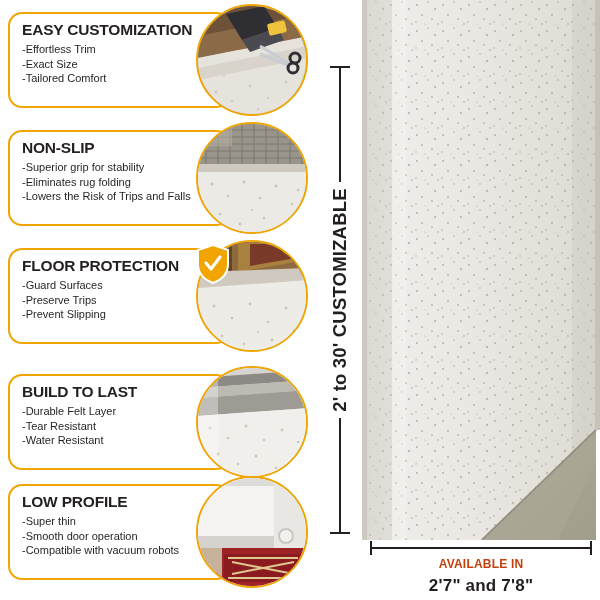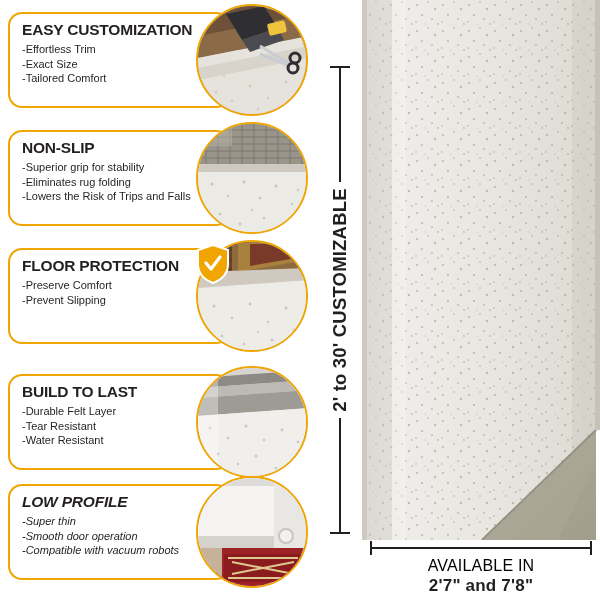--- a/index.html
+++ b/index.html
@@ -80,21 +80,21 @@
     z-index: 4;
     background: #cfcac2;
   }
   .feature .photo svg { display: block; }
 
   
   .f1 { top: 4px; }
   .f2 { top: 122px; text-decoration: underline; }
   .f3 { top: 240px; }
   .f4 { top: 366px; }
-  .f5 { top: 476px; font-style: italic; }
+  .f5 { top: 476px; }
 
   
   .shield {
     position: absolute;
     left: 196px;
     top: 244px;
     width: 34px;
     height: 40px;
     z-index: 6;
   }
@@ -171,23 +171,23 @@
     width: 2px;
     height: 14px;
     background: #231f20;
   }
   .available .hcap.l { left: 8px; }
   .available .hcap.r { right: 8px; }
   .available .a1 {
     position: absolute;
     left: 0; right: 0;
     top: 17px;
-    font-weight: normal;
-    font-size: 16px;
-    color: #000000;
+    font-weight: bold;
+    font-size: 12px;
+    color: #c2410c;
     letter-spacing: 0.2px;
   }
   .available .a2 {
     position: absolute;
     left: 0; right: 0;
     top: 36px;
     font-weight: bold;
     font-size: 17px;
     color: #231f20;
     letter-spacing: 0.2px;
@@ -287,21 +287,22 @@
           </g>
           <path d="M0 0 H34 V22 H0 Z" fill="#b8b2a6" opacity="0.55"></path>
         </svg>
       </div>
     </div>
 
     <div class="feature f3">
       <div class="callout">
         <p class="title">FLOOR PROTECTION</p>
         <ul class="bullets">
-          <li>-Preserve Comfort</li>
+          <li>-Guard Surfaces</li>
+          <li>-Preserve Trips</li>
           <li>-Prevent Slipping</li>
         </ul>
       </div>
       <div class="photo">
         <svg width="110" height="110" viewBox="0 0 110 110">
           <rect width="110" height="110" fill="#e8e5df"></rect>
           <path d="M0 0 H110 V30 H0 Z" fill="#6a4428"></path>
           <g stroke="#55351f" stroke-width="1">
             <path d="M0 8 H110"></path>
               <path d="M0 18 H110"></path>

